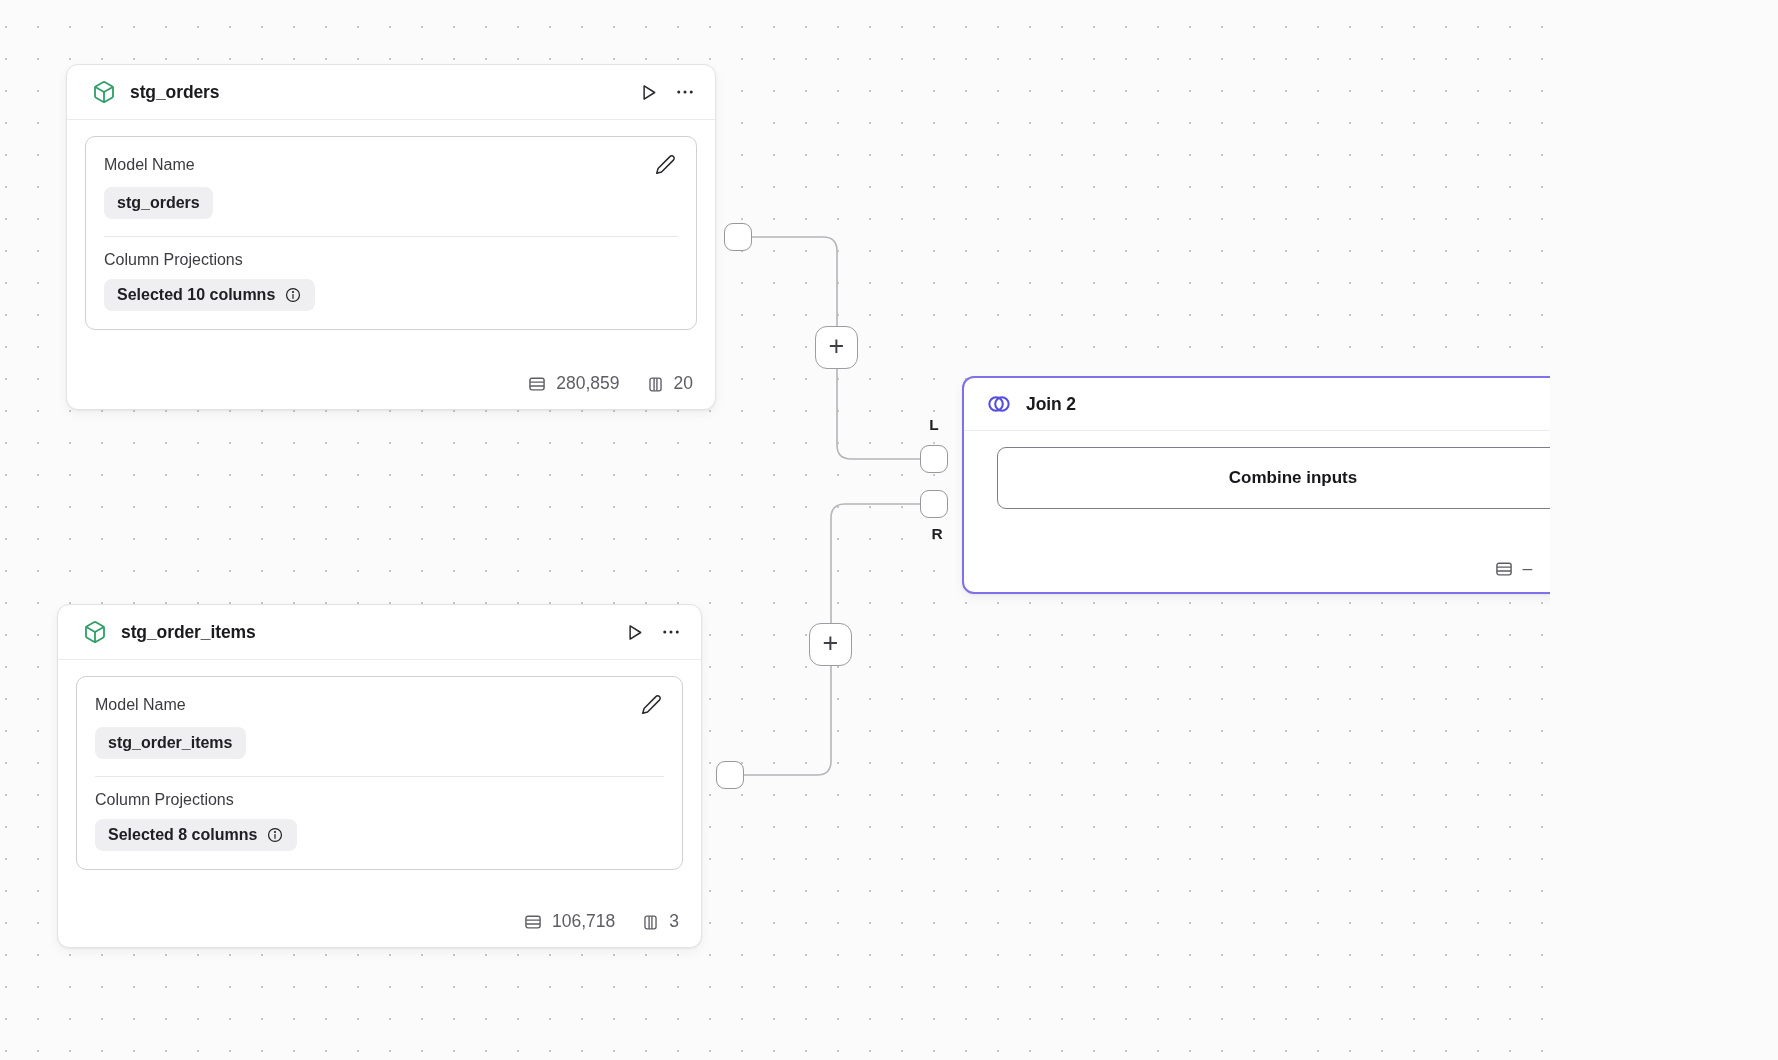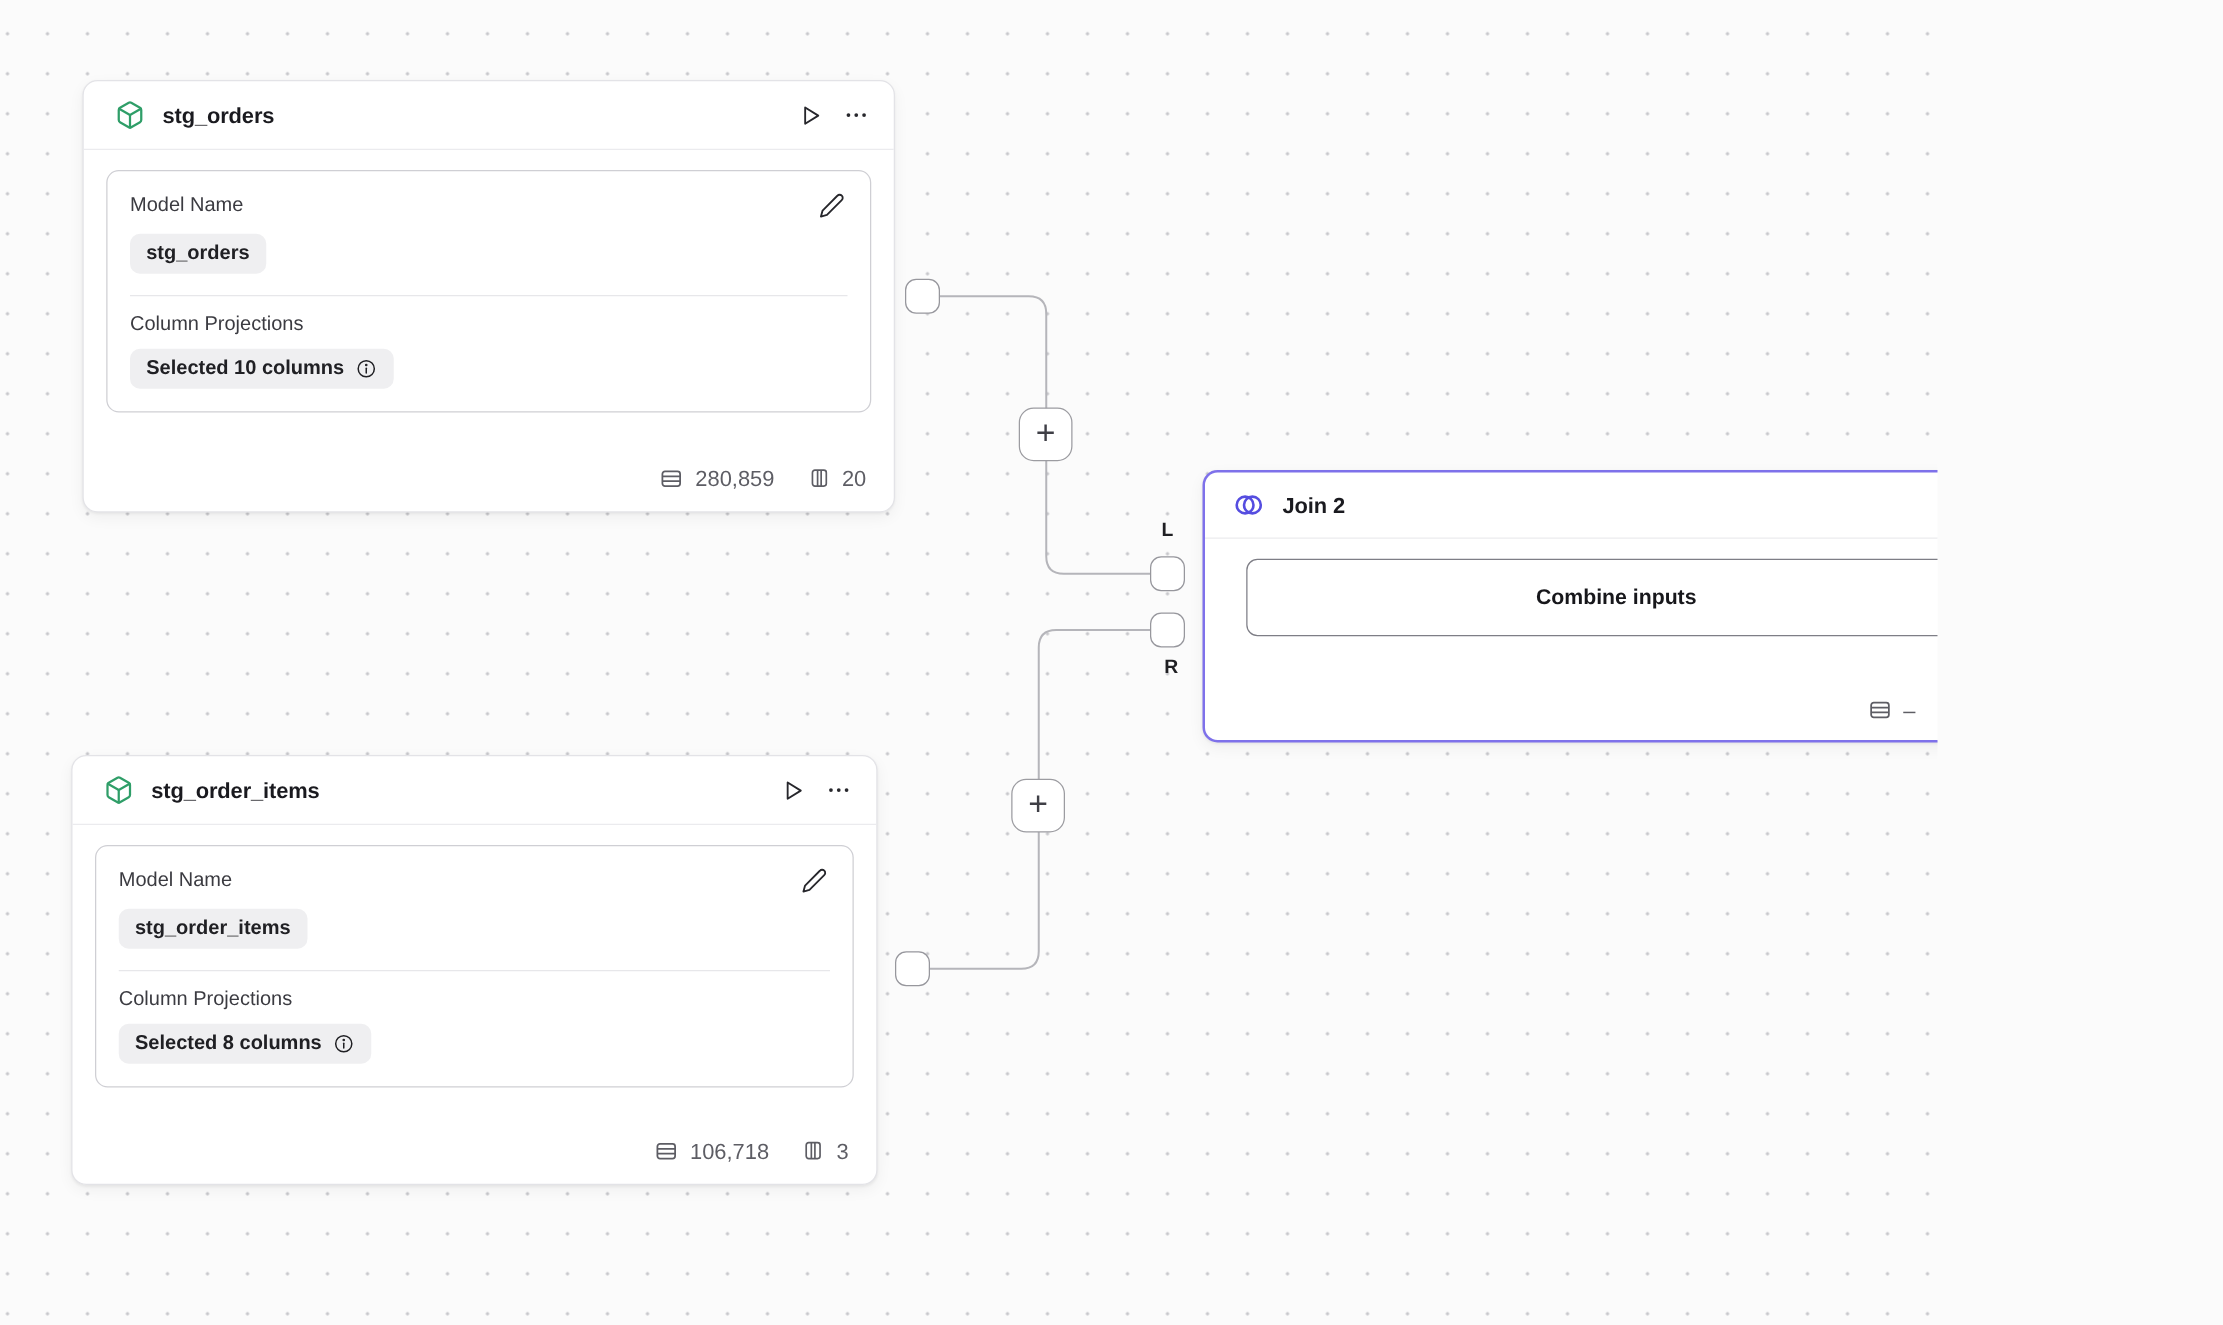--- a/index.html
+++ b/index.html
@@ -32,21 +32,21 @@
   .inner-card{border:1.2px solid #cfcfd4;border-radius:10px;padding:15px 18px 18px;background:#fff;}
   .field-row{display:flex;justify-content:space-between;align-items:center;}
   .field-label{font-size:16px;font-weight:500;color:#3b3b41;}
   .pill{display:inline-flex;align-items:center;gap:9px;background:#efeff1;border-radius:8px;
         padding:7px 13px;font-size:16px;font-weight:700;color:#202024;margin-top:10px;}
   .card-divider{height:1px;background:#e7e7ea;margin:17px 0 14px;}
 
   .node-footer{position:absolute;bottom:0;left:0;right:0;height:56px;display:flex;align-items:center;
                justify-content:flex-end;gap:26px;padding:4px 22px 0 0;color:#5d5d64;}
   .join-node .node-footer{height:52px;padding-right:26px;}
-  .stat{display:flex;align-items:flex-start;gap:9px;font-size:17.5px;color:#5d5d64;}
+  .stat{display:flex;align-items:flex-end;gap:9px;font-size:17.5px;color:#5d5d64;}
 
   .combine-btn{display:block;width:100%;height:62px;background:#fff;border:1.2px solid #7e7e86;
                border-radius:9px;font-family:inherit;font-size:17px;font-weight:700;color:#17171b;cursor:pointer;}
 
   .port{position:absolute;width:28px;height:28px;background:#fff;border:1.6px solid #97979d;border-radius:9px;}
   .port-pill{width:26px;height:36px;border-radius:13px;}
   .plus-btn{position:absolute;width:43px;height:43px;background:#fff;border:1.6px solid #9c9ca1;border-radius:12px;
             display:flex;align-items:center;justify-content:center;padding:0 0 3px 0;
             font-size:27px;font-weight:300;color:#3f3f46;line-height:1;cursor:pointer;font-family:inherit;}
   .io-label{position:absolute;transform:translateX(-50%);font-size:15.5px;font-weight:700;color:#1f1f23;}

